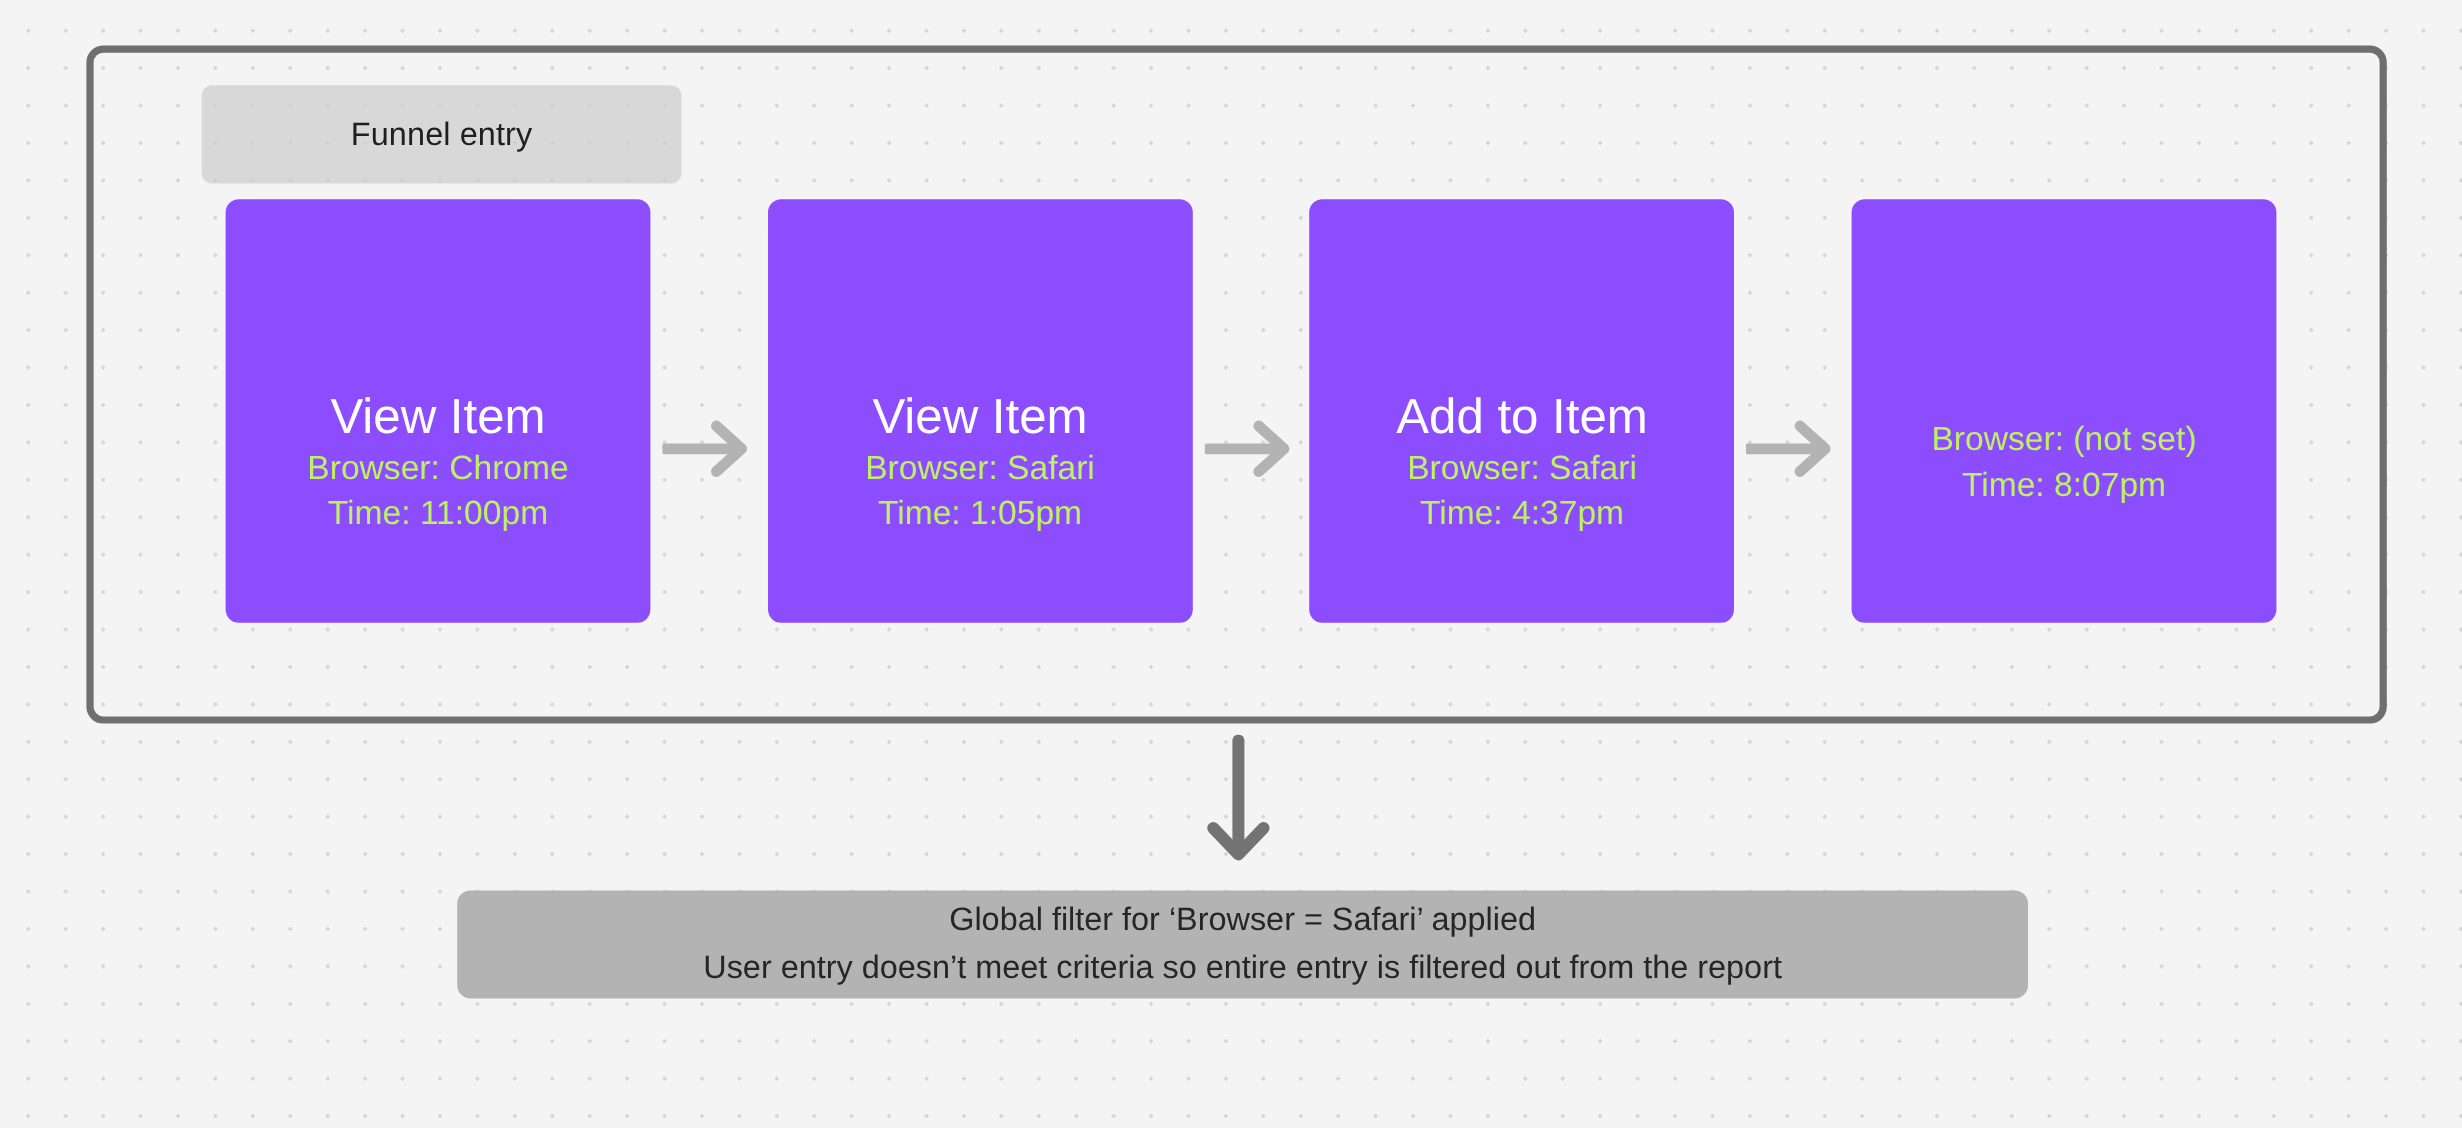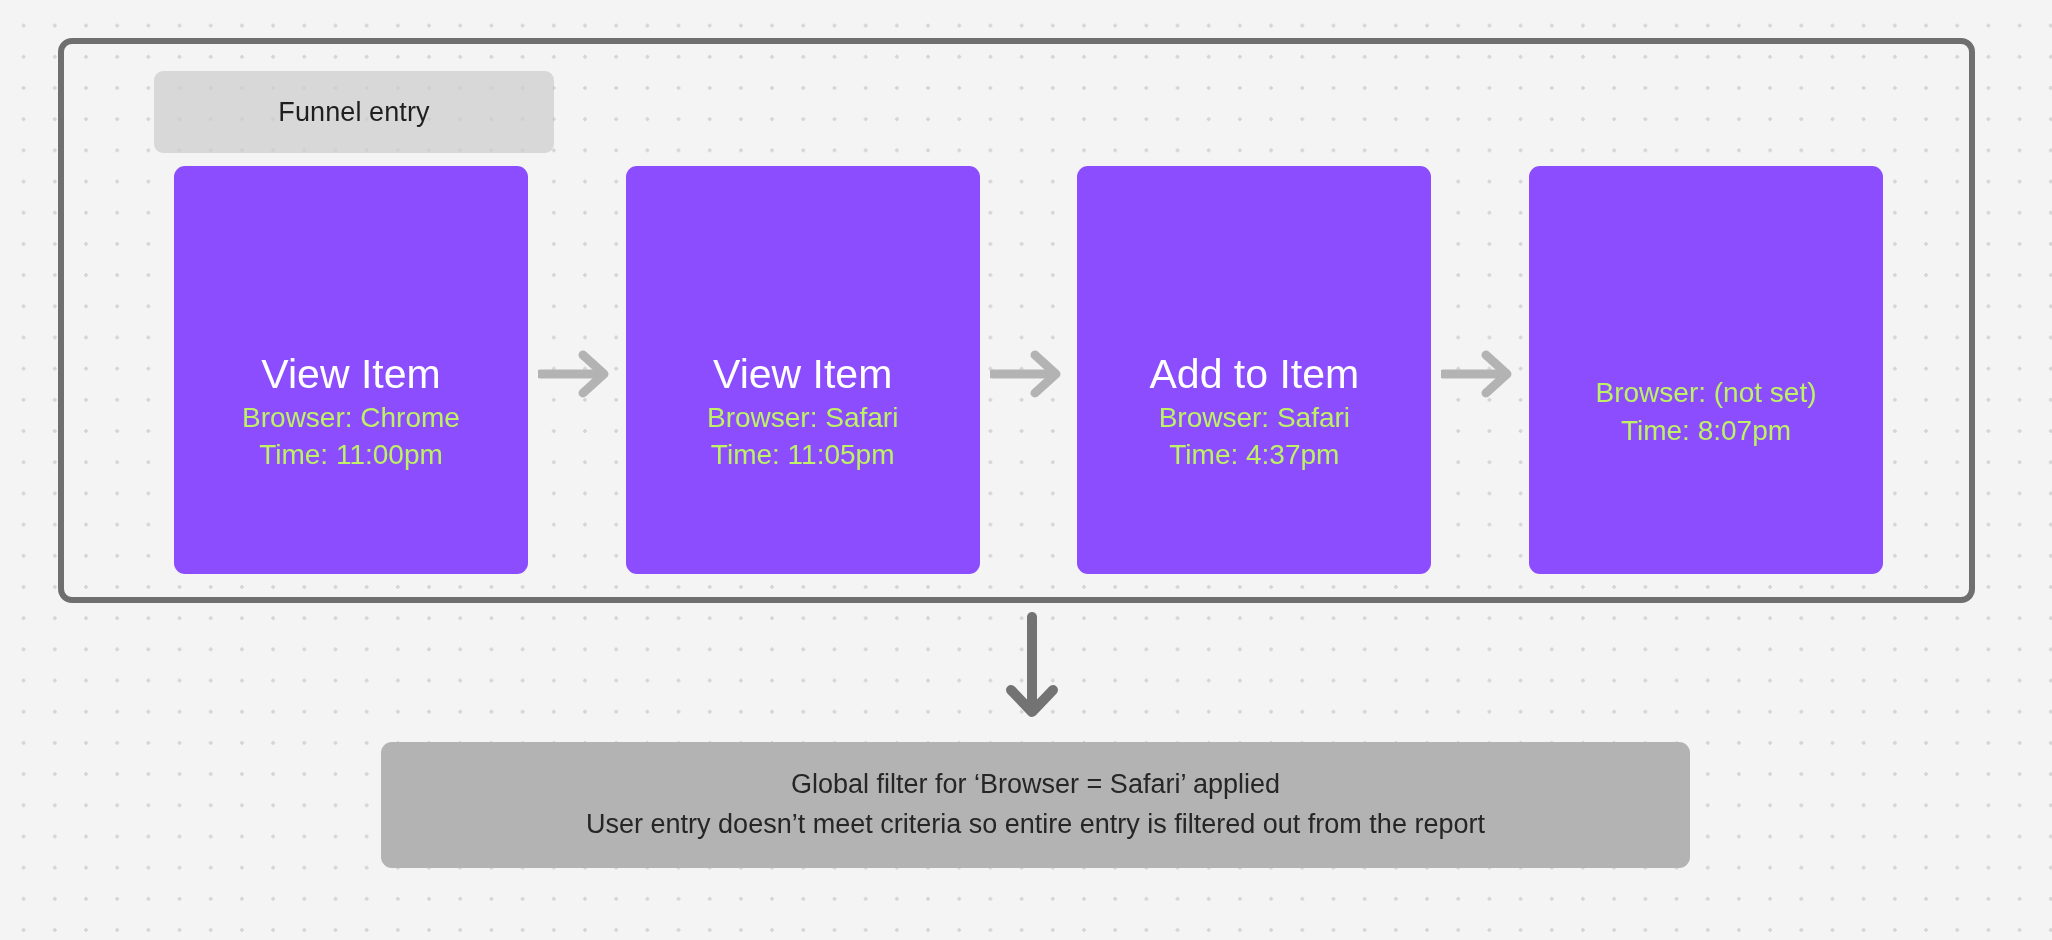--- a/index.html
+++ b/index.html
@@ -22,21 +22,21 @@
     height: 940px;
     background-color: #f4f4f4;
     background-image: radial-gradient(circle, #d6d6d6 1.6px, rgba(0,0,0,0) 1.7px);
     background-size: 31.2px 31.2px;
     background-position: 8px 10px;
   }
 
   
   #funnel-container {
     position: absolute;
-    left: 58px;
+    left: 72px;
     top: 38px;
     width: 1917px;
     height: 565px;
     box-sizing: border-box;
     border: 6px solid #6f6f6f;
     border-radius: 14px;
     padding-left: 36px;
   }
 
   
@@ -67,21 +67,21 @@
     height: 360px;
     display: flex;
     align-items: stretch;
     padding: 0 86px 0 110px;
     box-sizing: border-box;
   }
 
   .step-card {
     width: 354px;
     flex: 0 0 354px;
-    height: 408px;
+    height: 353px;
     background: #8b4dfd;
     border-radius: 11px;
     display: flex;
     flex-direction: column;
     align-items: center;
     justify-content: center;
     box-sizing: border-box;
     padding-top: 84px;
   }
   .step-card .step-title {
@@ -118,21 +118,21 @@
     height: 115px;
   }
   #down-arrow svg { display: block; }
 
   
   #filter-note {
     position: absolute;
     left: 381px;
     top: 742px;
     width: 1309px;
-    height: 126px;
+    height: 90px;
     background: #b3b3b3;
     border-radius: 11px;
     display: flex;
     flex-direction: column;
     align-items: center;
     justify-content: center;
   }
   #filter-note .note-line {
     font-size: 27px;
     color: #262626;
@@ -163,21 +163,21 @@
       <div class="step-arrow">
         <svg width="78" height="56" viewBox="0 0 78 56" aria-hidden="true">
           <path d="M2 28 H63" stroke="#b3b3b3" stroke-width="9" stroke-linecap="round" fill="none"></path>
           <path d="M45 9 L66 28 L45 47" stroke="#b3b3b3" stroke-width="9" stroke-linecap="round" stroke-linejoin="round" fill="none"></path>
         </svg>
       </div>
 
       <div class="step-card">
         <span class="step-title">View Item</span>
         <span class="step-detail">Browser: Safari</span>
-        <span class="step-detail">Time: 11:05pm</span>
+        <span class="step-detail">Time: 1:05pm</span>
       </div>
 
       <div class="step-arrow">
         <svg width="78" height="56" viewBox="0 0 78 56" aria-hidden="true">
           <path d="M2 28 H63" stroke="#b3b3b3" stroke-width="9" stroke-linecap="round" fill="none"></path>
           <path d="M45 9 L66 28 L45 47" stroke="#b3b3b3" stroke-width="9" stroke-linecap="round" stroke-linejoin="round" fill="none"></path>
         </svg>
       </div>
 
       <div class="step-card">

